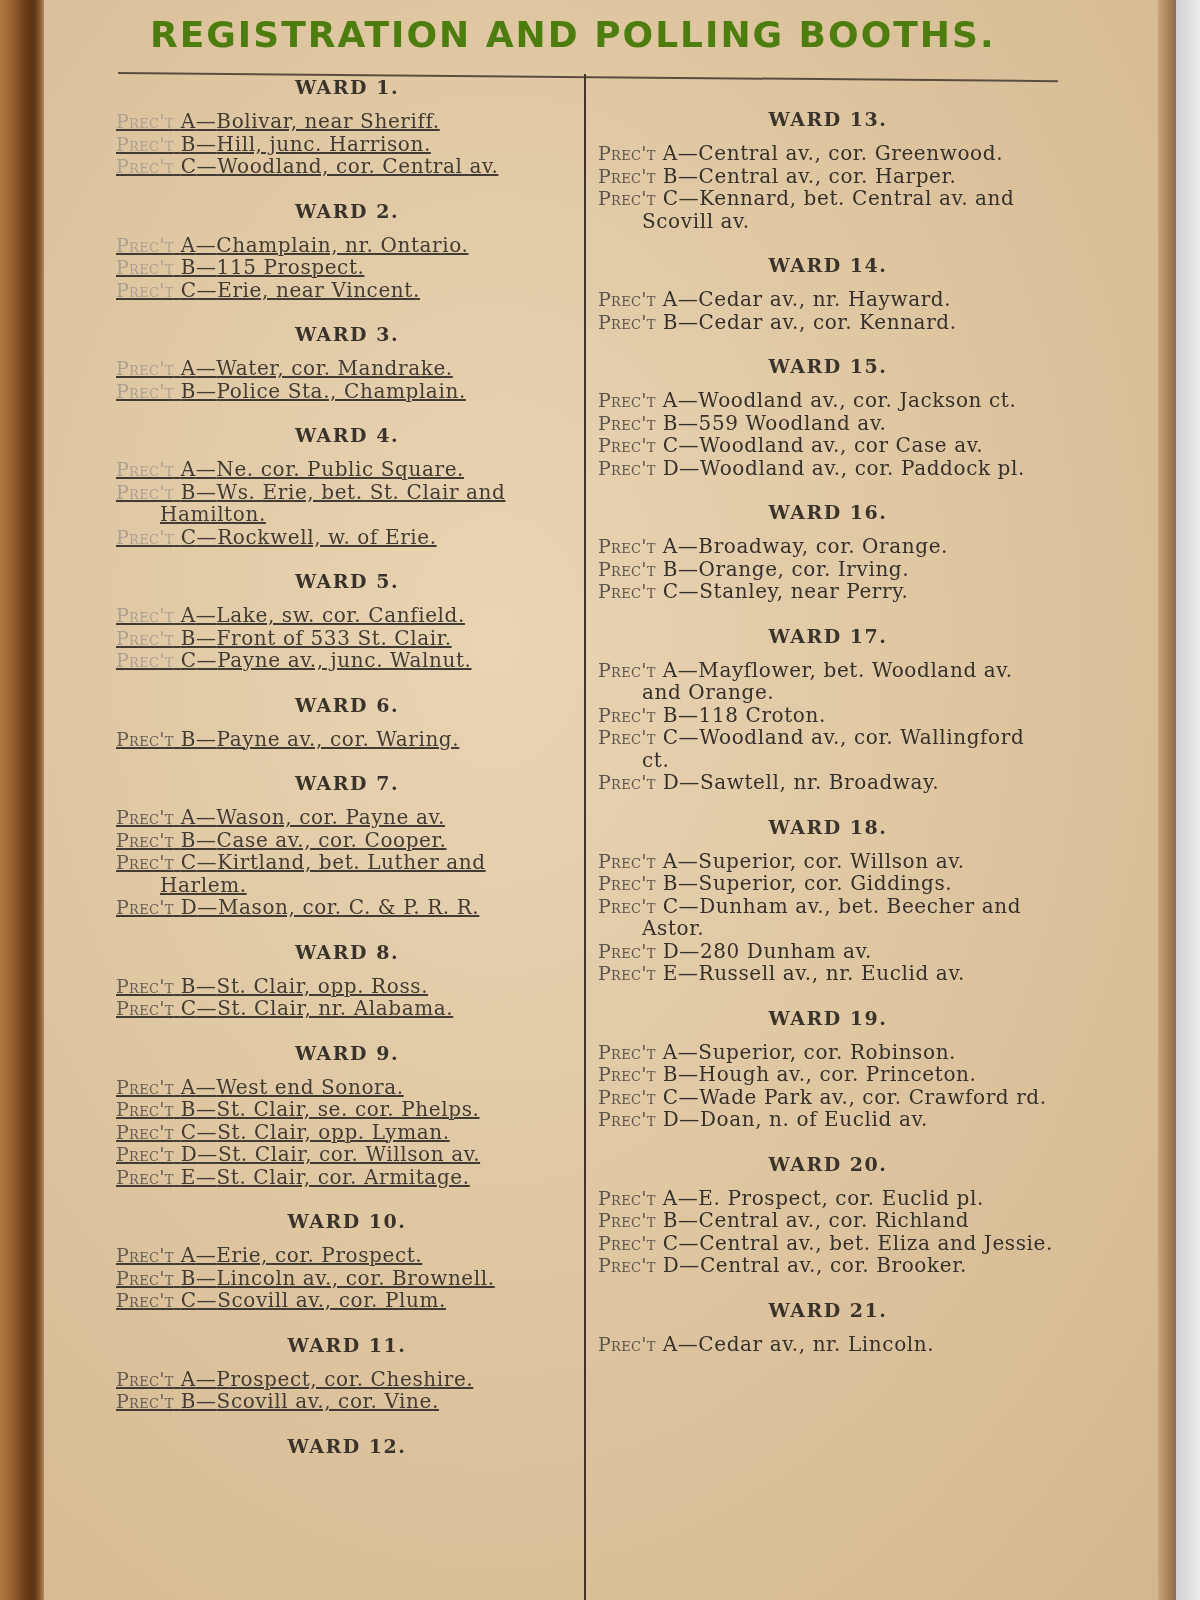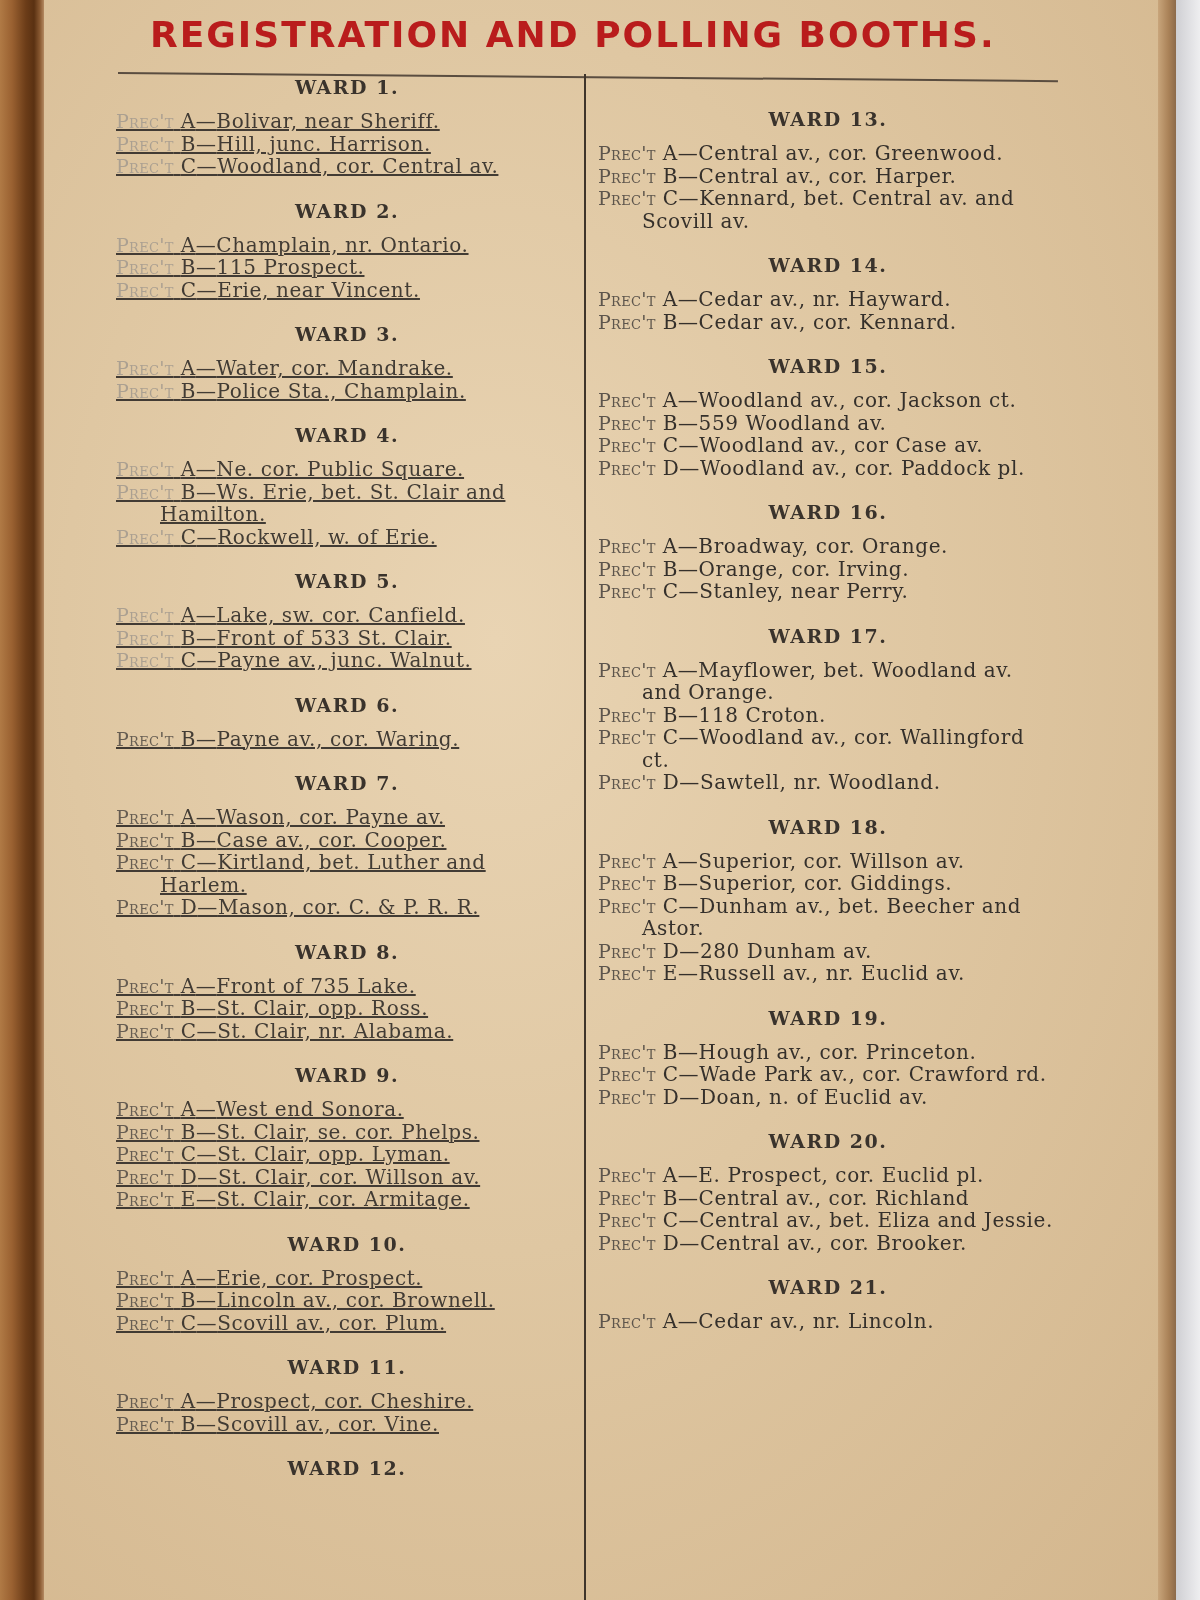--- a/index.html
+++ b/index.html
@@ -21,21 +21,21 @@
       background: linear-gradient(90deg, #c8a57b, #a98157 60%, #8c6a4a);
     }
     .backdrop {
       position: absolute; left: 1176px; top: 0; width: 24px; height: 1600px;
       background: linear-gradient(90deg, #cfcfd3, #eeeef0);
     }
     .title {
       position: absolute; left: 150px; top: 14px; width: 880px;
       font-family: "DejaVu Sans", "Liberation Sans", sans-serif;
       font-weight: bold; font-size: 36px; letter-spacing: 2px;
-      color: #b91c1c; white-space: nowrap;
+      color: #4d7c0f; white-space: nowrap;
     }
     .rule {
       position: absolute; left: 118px; top: 72px; width: 940px; height: 2px;
       background: #5a4d40; transform: rotate(0.5deg); transform-origin: left;
     }
     .divider {
       position: absolute; left: 584px; top: 74px; width: 2px; height: 1526px;
       background: #3f352b;
     }
     .col { position: absolute; top: 76px; width: 462px; color: #2f2a26; }
@@ -102,21 +102,20 @@
     </div>
     <div class="ward-block">
       <div class="ward">WARD 7.</div>
       <div class="entry"><span class="prec">Prec't</span> <span class="prec-letter">A</span><span class="dash">—</span><span class="loc">Wason, cor. Payne av.</span></div>
       <div class="entry"><span class="prec">Prec't</span> <span class="prec-letter">B</span><span class="dash">—</span><span class="loc">Case av., cor. Cooper.</span></div>
       <div class="entry"><span class="prec">Prec't</span> <span class="prec-letter">C</span><span class="dash">—</span><span class="loc">Kirtland, bet. Luther and Harlem.</span></div>
       <div class="entry"><span class="prec">Prec't</span> <span class="prec-letter">D</span><span class="dash">—</span><span class="loc">Mason, cor. C. &amp; P. R. R.</span></div>
     </div>
     <div class="ward-block">
       <div class="ward">WARD 8.</div>
-      <div class="entry"><span class="prec">Prec't</span> <span class="prec-letter">A</span><span class="dash">—</span><span class="loc">Front of 735 Lake.</span></div>
       <div class="entry"><span class="prec">Prec't</span> <span class="prec-letter">B</span><span class="dash">—</span><span class="loc">St. Clair, opp. Ross.</span></div>
       <div class="entry"><span class="prec">Prec't</span> <span class="prec-letter">C</span><span class="dash">—</span><span class="loc">St. Clair, nr. Alabama.</span></div>
     </div>
     <div class="ward-block">
       <div class="ward">WARD 9.</div>
       <div class="entry"><span class="prec">Prec't</span> <span class="prec-letter">A</span><span class="dash">—</span><span class="loc">West end Sonora.</span></div>
       <div class="entry"><span class="prec">Prec't</span> <span class="prec-letter">B</span><span class="dash">—</span><span class="loc">St. Clair, se. cor. Phelps.</span></div>
       <div class="entry"><span class="prec">Prec't</span> <span class="prec-letter">C</span><span class="dash">—</span><span class="loc">St. Clair, opp. Lyman.</span></div>
       <div class="entry"><span class="prec">Prec't</span> <span class="prec-letter">D</span><span class="dash">—</span><span class="loc">St. Clair, cor. Willson av.</span></div>
       <div class="entry"><span class="prec">Prec't</span> <span class="prec-letter">E</span><span class="dash">—</span><span class="loc">St. Clair, cor. Armitage.</span></div>
@@ -159,32 +158,33 @@
       <div class="ward">WARD 16.</div>
       <div class="entry"><span class="prec">Prec't</span> <span class="prec-letter">A</span><span class="dash">—</span><span class="loc">Broadway, cor. Orange.</span></div>
       <div class="entry"><span class="prec">Prec't</span> <span class="prec-letter">B</span><span class="dash">—</span><span class="loc">Orange, cor. Irving.</span></div>
       <div class="entry"><span class="prec">Prec't</span> <span class="prec-letter">C</span><span class="dash">—</span><span class="loc">Stanley, near Perry.</span></div>
     </div>
     <div class="ward-block">
       <div class="ward">WARD 17.</div>
       <div class="entry"><span class="prec">Prec't</span> <span class="prec-letter">A</span><span class="dash">—</span><span class="loc">Mayflower, bet. Woodland av. and Orange.</span></div>
       <div class="entry"><span class="prec">Prec't</span> <span class="prec-letter">B</span><span class="dash">—</span><span class="loc">118 Croton.</span></div>
       <div class="entry"><span class="prec">Prec't</span> <span class="prec-letter">C</span><span class="dash">—</span><span class="loc">Woodland av., cor. Wallingford ct.</span></div>
-      <div class="entry"><span class="prec">Prec't</span> <span class="prec-letter">D</span><span class="dash">—</span><span class="loc">Sawtell, nr. Woodland.</span></div>
+      <div class="entry"><span class="prec">Prec't</span> <span class="prec-letter">D</span><span class="dash">—</span><span class="loc">Sawtell, nr. Broadway.</span></div>
     </div>
     <div class="ward-block">
       <div class="ward">WARD 18.</div>
       <div class="entry"><span class="prec">Prec't</span> <span class="prec-letter">A</span><span class="dash">—</span><span class="loc">Superior, cor. Willson av.</span></div>
       <div class="entry"><span class="prec">Prec't</span> <span class="prec-letter">B</span><span class="dash">—</span><span class="loc">Superior, cor. Giddings.</span></div>
       <div class="entry"><span class="prec">Prec't</span> <span class="prec-letter">C</span><span class="dash">—</span><span class="loc">Dunham av., bet. Beecher and Astor.</span></div>
       <div class="entry"><span class="prec">Prec't</span> <span class="prec-letter">D</span><span class="dash">—</span><span class="loc">280 Dunham av.</span></div>
       <div class="entry"><span class="prec">Prec't</span> <span class="prec-letter">E</span><span class="dash">—</span><span class="loc">Russell av., nr. Euclid av.</span></div>
     </div>
     <div class="ward-block">
       <div class="ward">WARD 19.</div>
+      <div class="entry"><span class="prec">Prec't</span> <span class="prec-letter">A</span><span class="dash">—</span><span class="loc">Superior, cor. Robinson.</span></div>
       <div class="entry"><span class="prec">Prec't</span> <span class="prec-letter">B</span><span class="dash">—</span><span class="loc">Hough av., cor. Princeton.</span></div>
       <div class="entry"><span class="prec">Prec't</span> <span class="prec-letter">C</span><span class="dash">—</span><span class="loc">Wade Park av., cor. Crawford rd.</span></div>
       <div class="entry"><span class="prec">Prec't</span> <span class="prec-letter">D</span><span class="dash">—</span><span class="loc">Doan, n. of Euclid av.</span></div>
     </div>
     <div class="ward-block">
       <div class="ward">WARD 20.</div>
       <div class="entry"><span class="prec">Prec't</span> <span class="prec-letter">A</span><span class="dash">—</span><span class="loc">E. Prospect, cor. Euclid pl.</span></div>
       <div class="entry"><span class="prec">Prec't</span> <span class="prec-letter">B</span><span class="dash">—</span><span class="loc">Central av., cor. Richland</span></div>
       <div class="entry"><span class="prec">Prec't</span> <span class="prec-letter">C</span><span class="dash">—</span><span class="loc">Central av., bet. Eliza and Jessie.</span></div>
       <div class="entry"><span class="prec">Prec't</span> <span class="prec-letter">D</span><span class="dash">—</span><span class="loc">Central av., cor. Brooker.</span></div>

